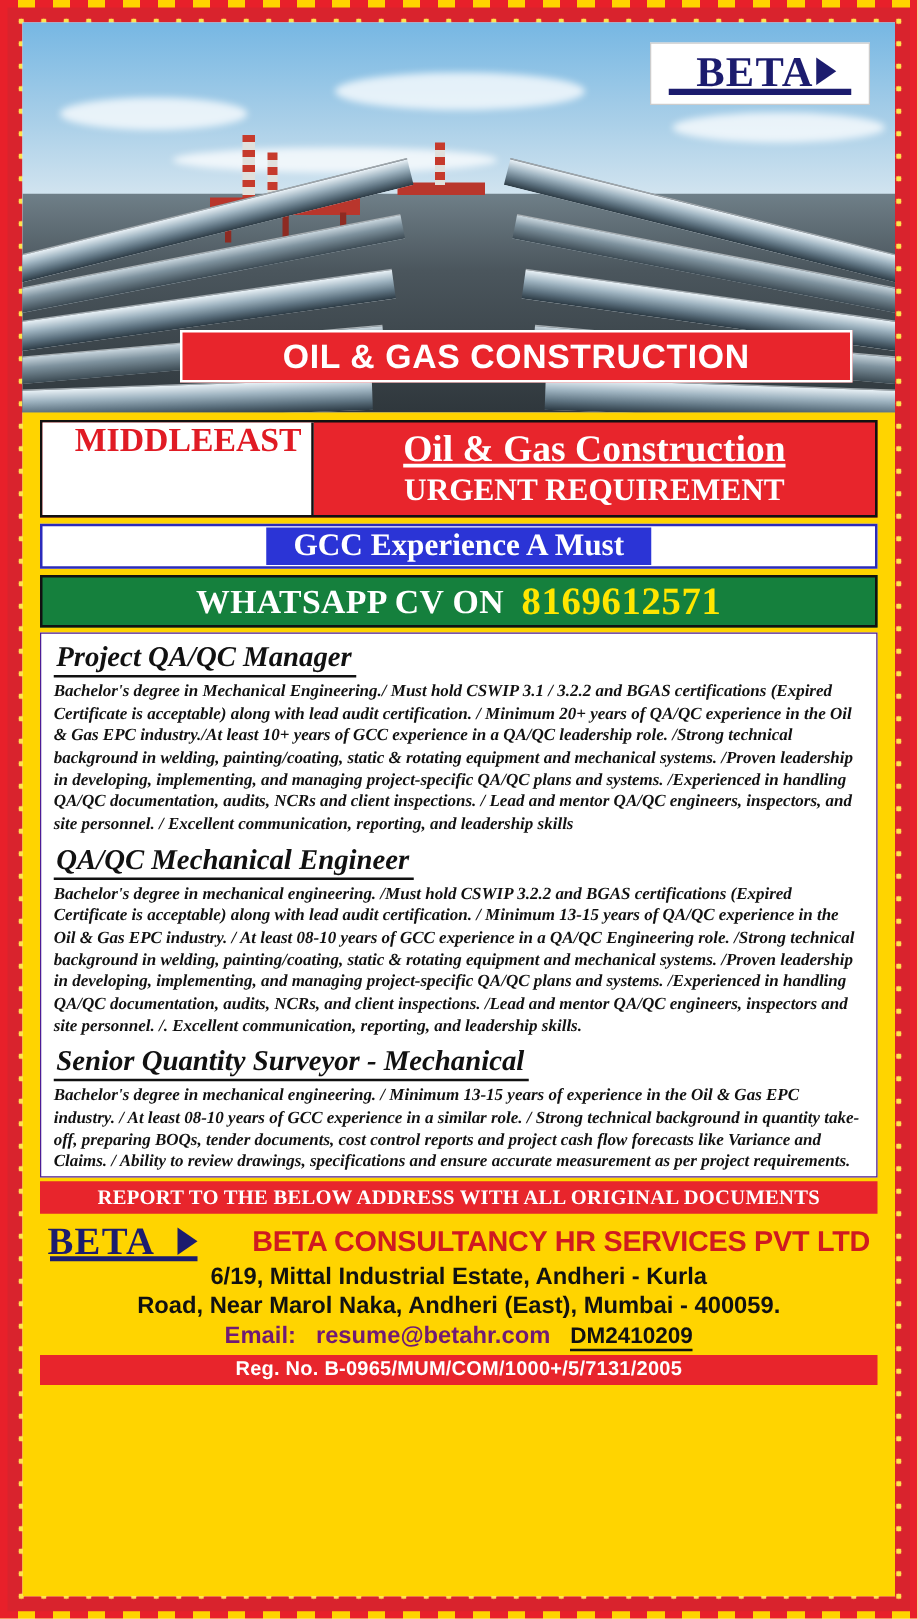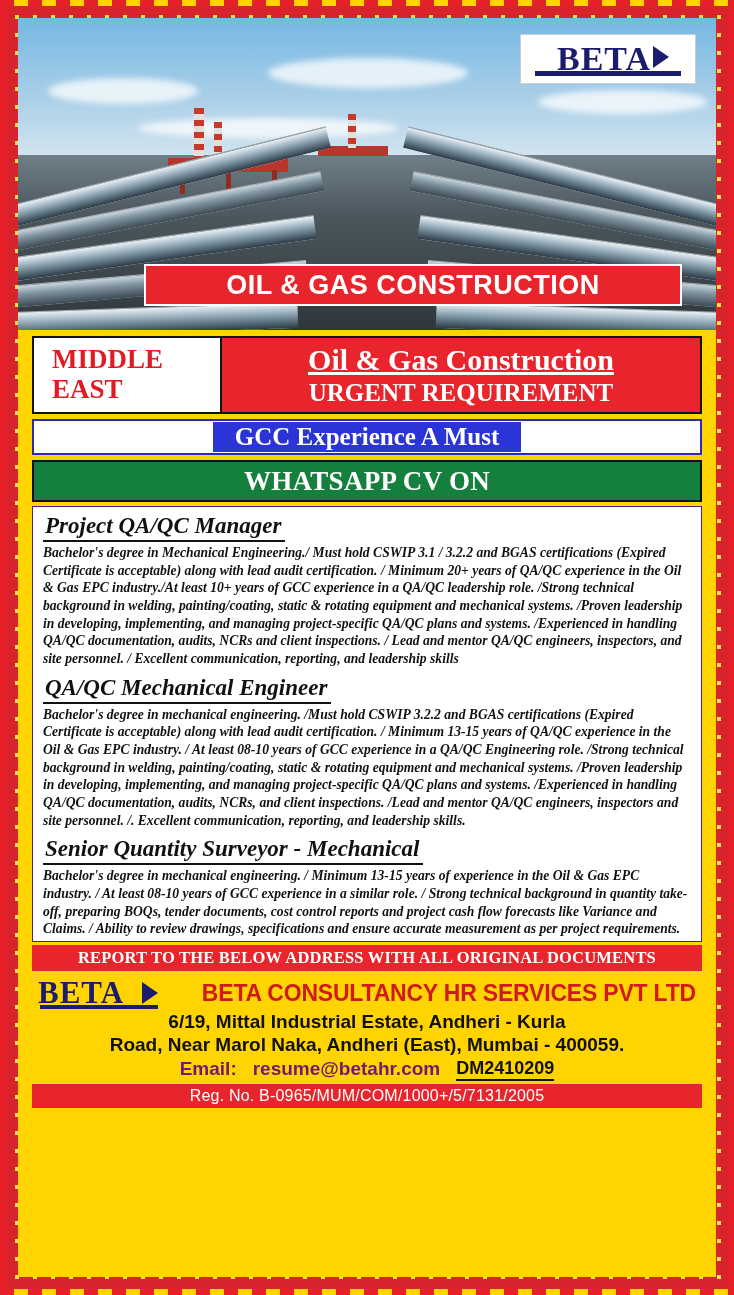--- a/index.html
+++ b/index.html
@@ -156,24 +156,24 @@
   }
 
   
   .hdr-row {
     display: flex;
     height: 78px;
     border: 2px solid #111;
     background: #e8252c;
   }
   .hdr-left {
-    width: 188px;
+    width: 217px;
     background: #ffffff;
     border-right: 2px solid #111;
-    display: flex; flex-direction: column; justify-content: center;
+    display: flex; flex-direction: row; justify-content: center;
     padding-left: 18px;
   }
   .hdr-left span {
     color: #e01b24;
     font-family: "Liberation Serif", serif;
     font-weight: bold;
     font-size: 27px;
     line-height: 1.1;
   }
   .hdr-right {
@@ -352,21 +352,21 @@
   }
   .reg-bar {
     margin-top: 3px;
     background: #e8252c;
     height: 24px;
     display: flex; align-items: center; justify-content: center;
   }
   .reg-bar span {
     color: #ffffff;
     font-family: "Liberation Sans", sans-serif;
-    font-weight: normal;
+    font-weight: bold;
     font-size: 16px;
     letter-spacing: 0.2px;
     text-align: center;
   }
 </style>
 </head>
 <body>
 
 <div class="page">
 
@@ -429,20 +429,21 @@
           <div class="l2">URGENT REQUIREMENT</div>
         </div>
       </div>
 
       <div class="gcc-bar">
         <span class="gcc-inner">GCC Experience A Must</span>
       </div>
 
       <div class="wa-bar">
         <span class="wa-label">WHATSAPP CV ON</span>
+        <span class="wa-number">8169612571</span>
       </div>
 
       <div class="jobs">
 
         <div class="job">
           <div class="job-title">Project QA/QC Manager</div>
           <div class="job-desc">Bachelor's degree in Mechanical Engineering./ Must hold CSWIP 3.1 / 3.2.2 and BGAS certifications (Expired Certificate is acceptable) along with lead audit certification. / Minimum 20+ years of QA/QC experience in the Oil &amp; Gas EPC industry./At least 10+ years of GCC experience in a QA/QC leadership role. /Strong technical background in welding, painting/coating, static &amp; rotating equipment and mechanical systems. /Proven leadership in developing, implementing, and managing project-specific QA/QC plans and systems. /Experienced in handling QA/QC documentation, audits, NCRs and client inspections. / Lead and mentor QA/QC engineers, inspectors, and site personnel. / Excellent communication, reporting, and leadership skills</div>
         </div>
 
         <div class="job">

